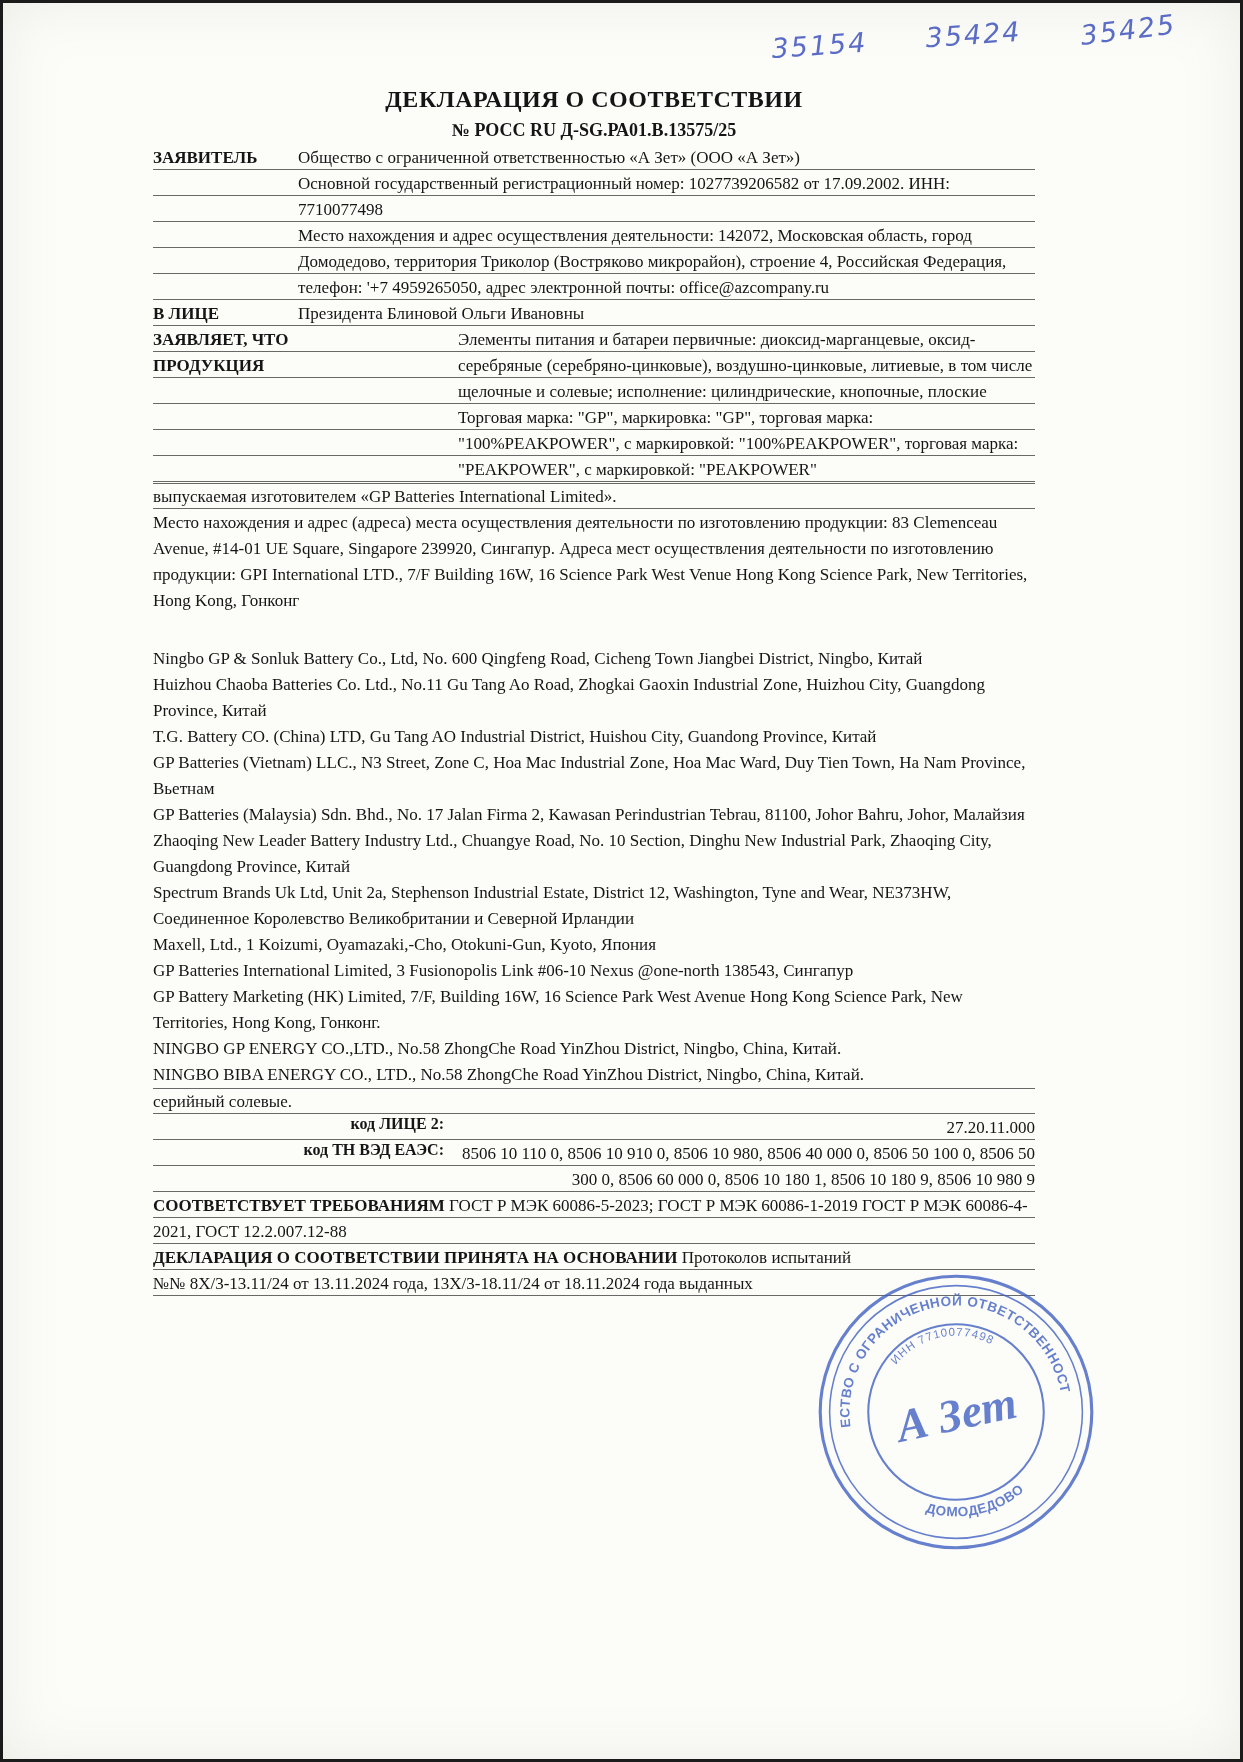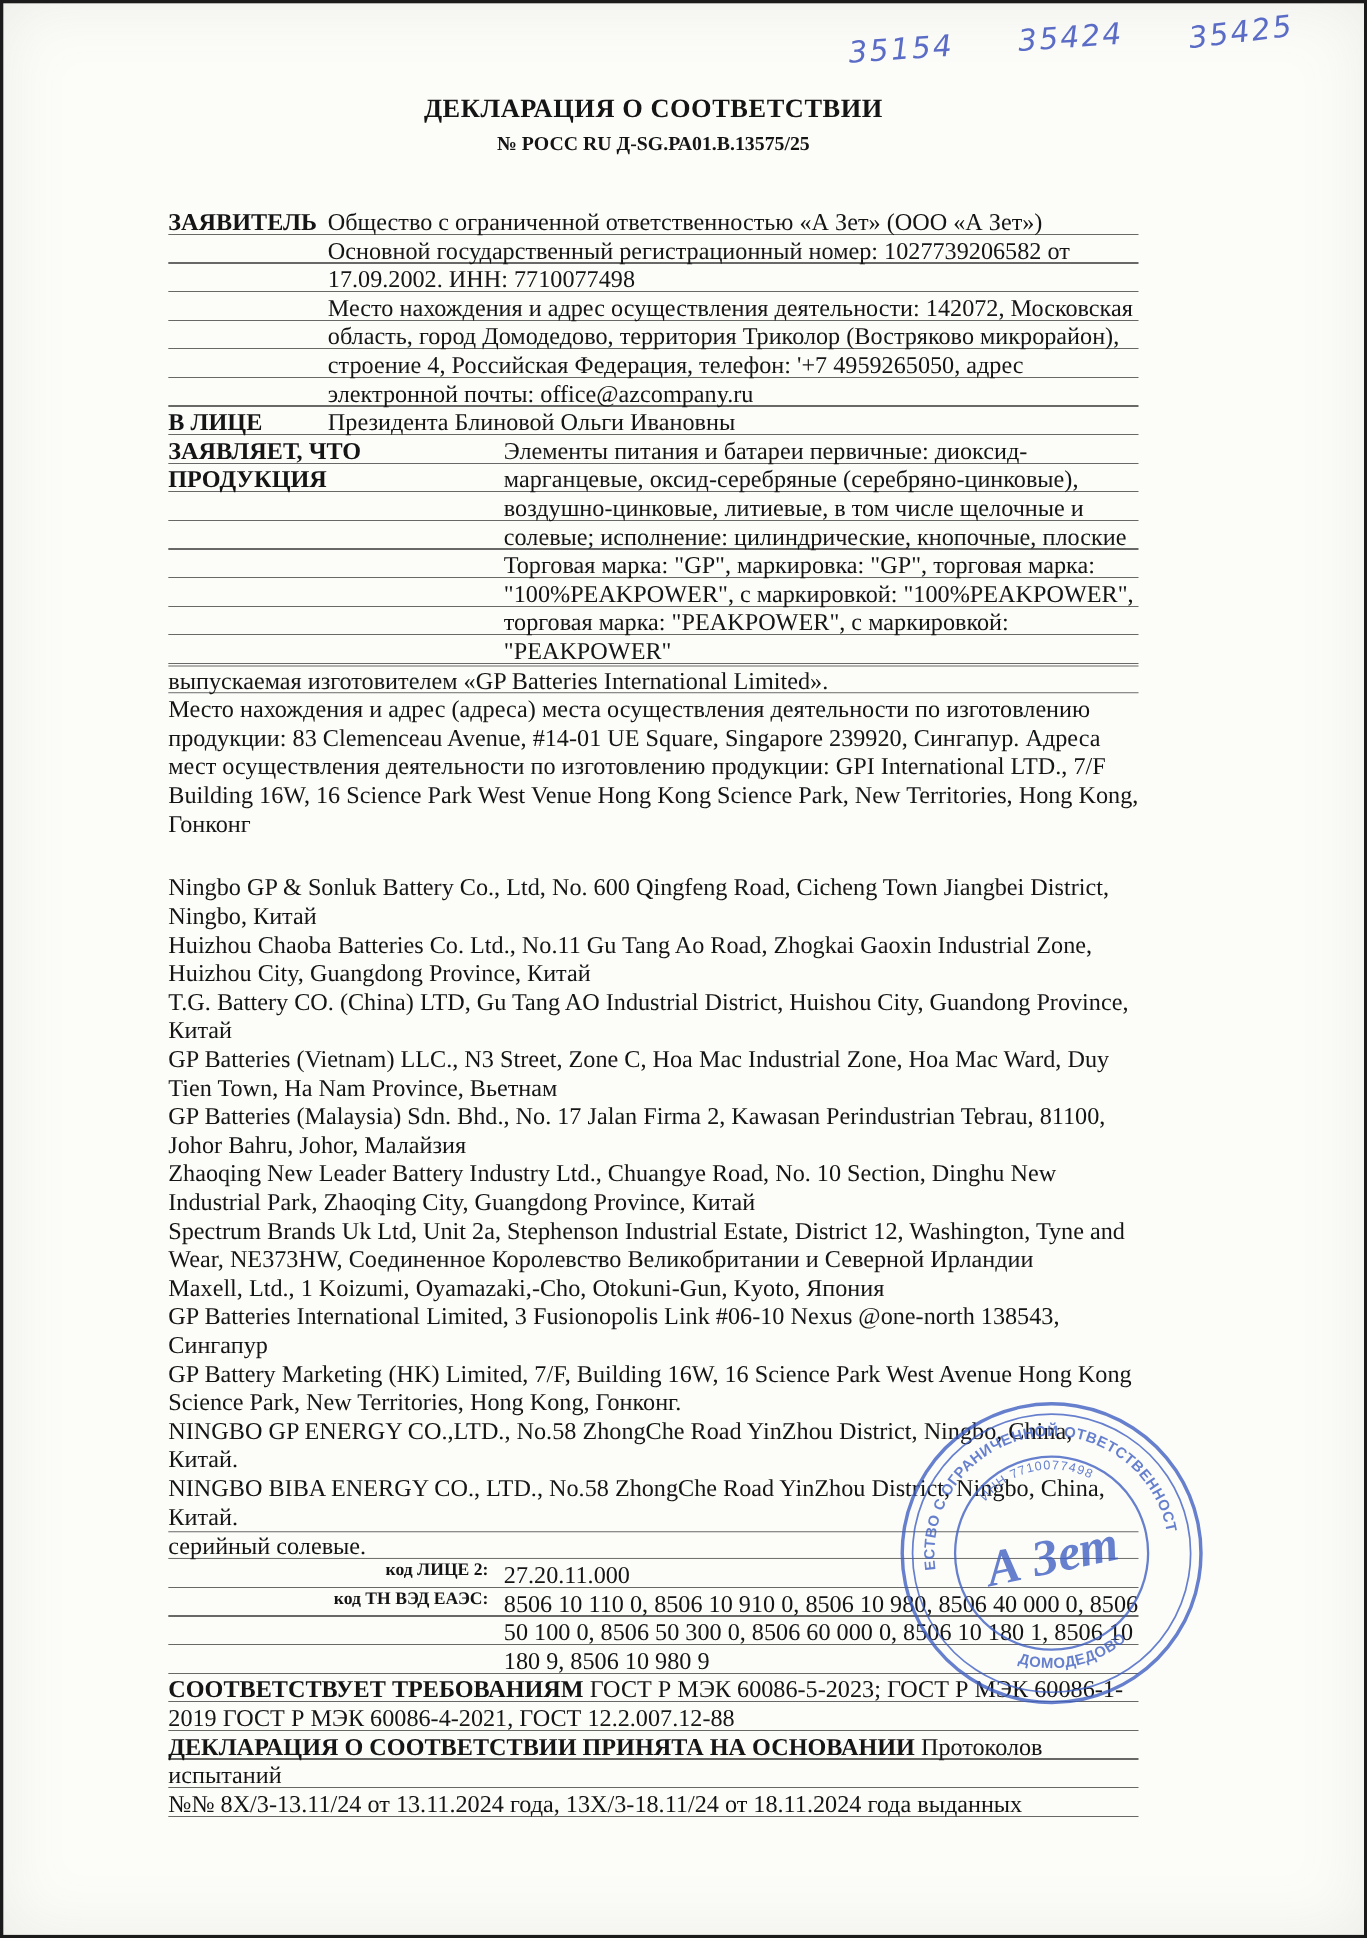--- a/index.html
+++ b/index.html
@@ -11,21 +11,21 @@
   }
   .sheet {
     position:relative;
     width:1243px; height:1762px;
     background:#fcfcf9;
     border:3px solid #1b1b1b;
     padding:80px 205px 0 150px;
     overflow:hidden;
     box-shadow:inset 0 0 60px rgba(120,120,110,.12);
   }
-  p, .row, .value, .label { font-size:22px; line-height:26px; }
+  p, .row, .value, .label { font-size:17px; line-height:26px; }
 
   
   .ruled {
     background-image:repeating-linear-gradient(
       to bottom,
       transparent 0px, transparent 23.6px,
       rgba(55,55,55,.75) 23.6px, rgba(55,55,55,.75) 24.6px,
       transparent 24.6px, transparent 26px);
   }
 
@@ -34,38 +34,38 @@
     font-family:"DejaVu Sans",sans-serif;
     font-style:italic; font-weight:500;
     color:#5a6cc5; font-size:27px;
     transform:rotate(-4deg);
     letter-spacing:2px;
     white-space:nowrap;
   }
   .handwritten span { margin-right:48px; }
   .handwritten span:last-child { margin-right:0; transform:rotate(-3deg) translateY(6px); display:inline-block; }
 
-  .doc-header { text-align:center; margin-bottom:44px; }
+  .doc-header { text-align:center; }
   .doc-title  { font-size:24px; font-weight:700; letter-spacing:.5px; line-height:32px; }
   .doc-number { font-size:18px; font-weight:700; line-height:30px; }
 
   .row { display:flex; }
   .row .label { flex:0 0 145px; font-weight:700; }
   .row .value { flex:1; }
 
   .row .label-wide { flex:0 0 305px; font-weight:700; }
 
   .full { width:100%; }
   .line-above { border-top:1px solid rgba(55,55,55,.75); }
 
   .addr-list { margin-top:32px; }
 
   .codes-row { display:flex; }
   .codes-row .code-label { flex:0 0 305px; font-weight:700; text-align:right; padding-right:14px; }
-  .codes-row .value { flex:1; }
+  .codes-row .value { flex:1;text-align:right; }
 
   b.inline-label { font-weight:700; }
 
   .stamp {
     position:absolute; left:812px; top:1268px;
     width:282px; height:282px;
     opacity:.78;
     transform:rotate(-12deg);
     pointer-events:none;
   }

